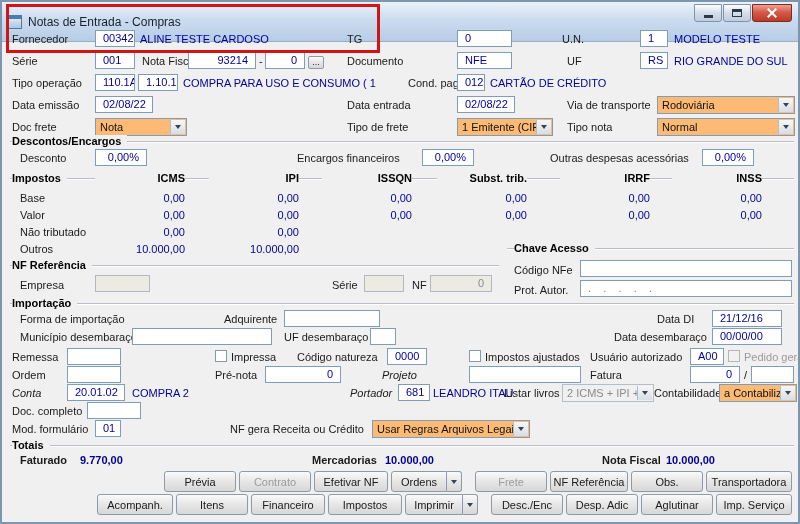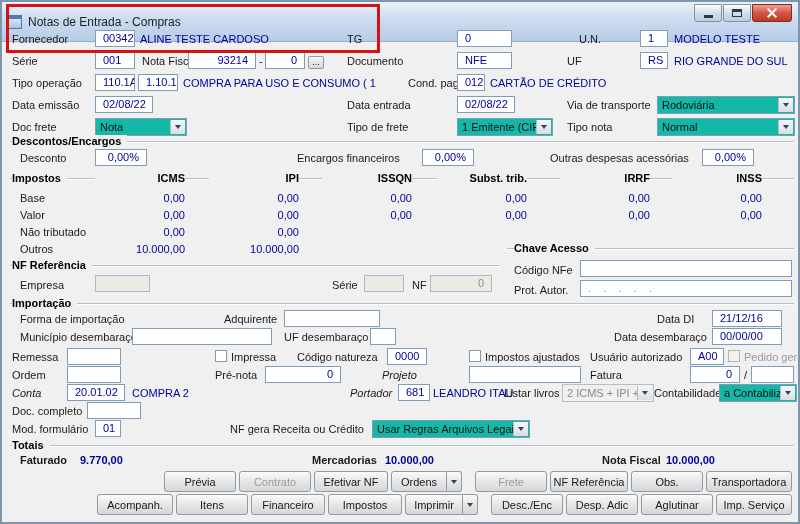--- a/index.html
+++ b/index.html
@@ -25,21 +25,21 @@
   .hl{position:absolute;left:4px;top:2px;width:368px;height:43px;border:3px solid #d21414;z-index:60;pointer-events:none;}
   
   .lb{position:absolute;white-space:nowrap;color:#1a1a1a;}
   .lb.b{font-weight:bold;} .lb.i{font-style:italic;} .lb.nav{color:#000099;} .lb.gray{color:#9b9b9b;}
   .lb.navb{color:#000099;font-weight:bold;}
   .fld{position:absolute;height:17px;box-sizing:border-box;background:#fff;border:1px solid #7f9db9;
     color:#000099;padding:1px 7px;white-space:nowrap;overflow:hidden;}
   .fld.r{text-align:right;} .fld.c{text-align:center;}
   .fld.dis{background:#ebebe4;color:#8a8a8a;border-color:#b0b8c0;}
   .fld.pre{white-space:pre;color:#8a8a8a;}
-  .combo{position:absolute;height:18px;box-sizing:border-box;background:#14b8a6;border:1px solid #7f9db9;color:#111;}
+  .combo{position:absolute;height:18px;box-sizing:border-box;background:#fdba74;border:1px solid #7f9db9;color:#111;}
   .combo .tx{position:absolute;left:4px;top:2px;right:16px;white-space:nowrap;overflow:hidden;}
   .combo .ar{position:absolute;top:1px;bottom:1px;right:1px;width:14px;
     background:linear-gradient(#f6f6f6,#d9dee4);border-left:1px solid #aebfd0;
     display:flex;align-items:center;justify-content:center;}
   .combo .ar::after{content:"";border-left:3.5px solid transparent;border-right:3.5px solid transparent;border-top:4px solid #33435a;}
   .combo.dis{background:#f0f0f0;border-color:#b6bdc6;} .combo.dis .tx{color:#8a8a8a;}
   .gline{position:absolute;height:0;border-top:1px solid #b9bec6;box-shadow:0 1px 0 #ffffff;}
   .glb{position:absolute;font-weight:bold;background:#f0f0f0;padding-right:6px;z-index:2;white-space:nowrap;}
   .imph{position:absolute;width:90px;text-align:right;font-weight:bold;background:#f0f0f0;z-index:2;white-space:nowrap;}
   .impv{position:absolute;width:90px;text-align:right;color:#000099;white-space:nowrap;}
@@ -76,21 +76,21 @@
     </span>
   </div>
 
   <div class="hl"></div>
 
   <span class="lb" style="left:10px;top:31px">Fornecedor</span>
   <div class="fld" style="left:93px;top:28px;width:40px">003427</div>
   <span class="lb nav" style="left:138px;top:31px">ALINE TESTE CARDOSO</span>
   <span class="lb" style="left:345px;top:31px">TG</span>
   <div class="fld" style="left:455px;top:28px;width:55px">0</div>
-  <span class="lb" style="left:577px;top:31px">U.N.</span>
+  <span class="lb" style="left:560px;top:31px">U.N.</span>
   <div class="fld" style="left:638px;top:28px;width:28px">1</div>
   <span class="lb nav" style="left:672px;top:31px">MODELO TESTE</span>
 
   <span class="lb" style="left:10px;top:53px">Série</span>
   <div class="fld" style="left:93px;top:50px;width:40px">001</div>
   <span class="lb" style="left:140px;top:53px">Nota Fiscal</span>
   <div class="fld r" style="left:186px;top:50px;width:68px">93214</div>
   <span class="lb" style="left:257px;top:53px">-</span>
   <div class="fld r" style="left:263px;top:50px;width:40px">0</div>
   <div class="btn mini" style="left:306px;top:54px">...</div>

